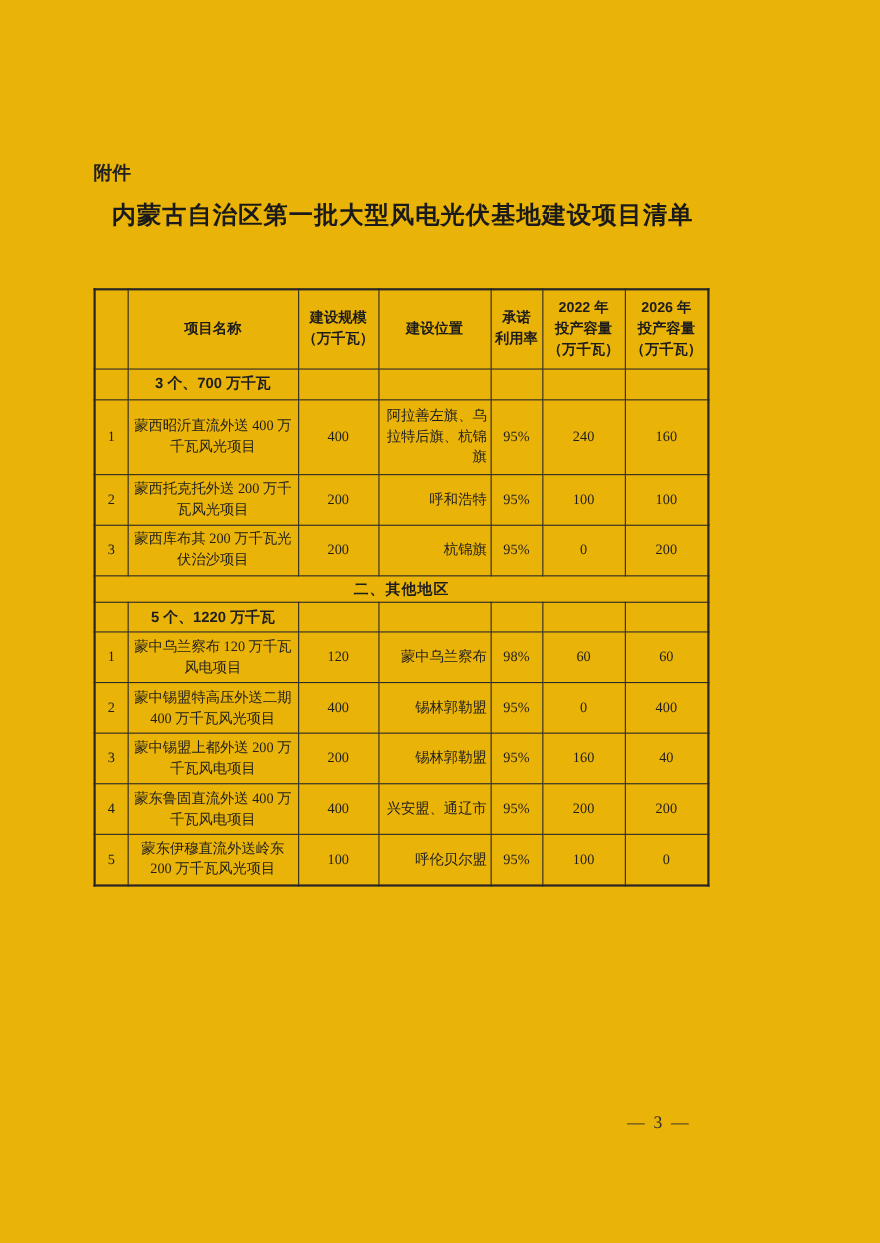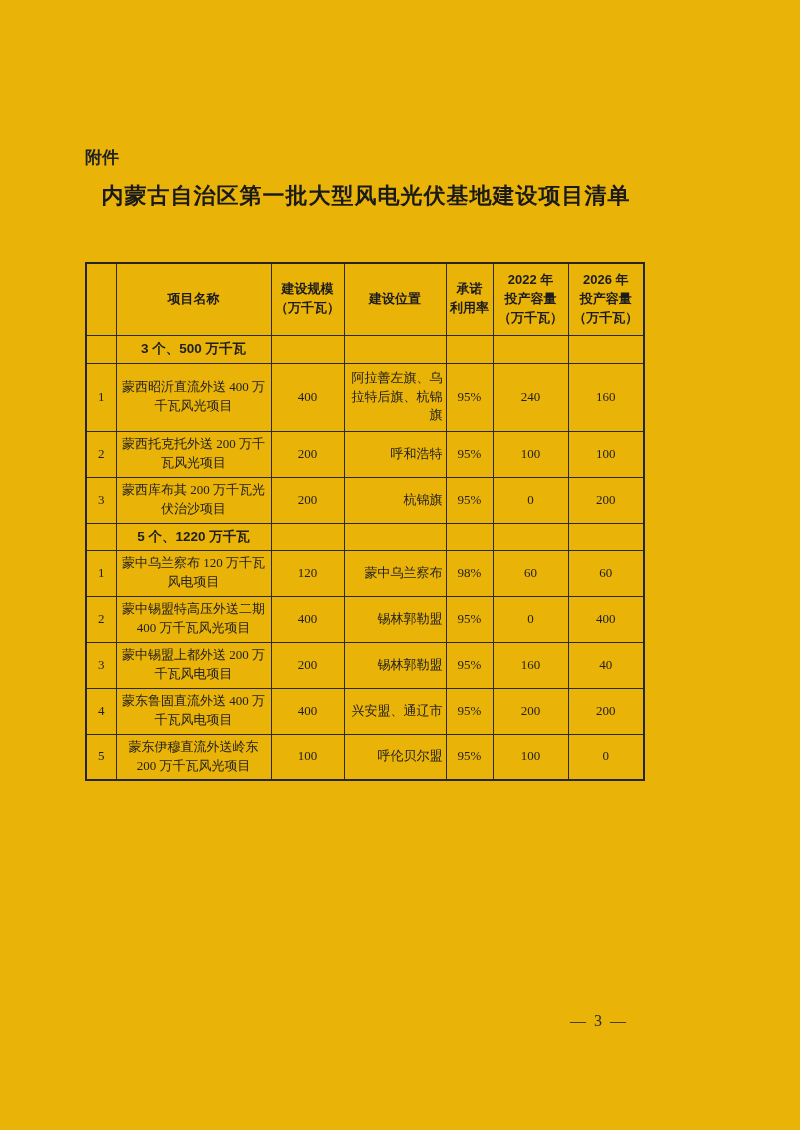--- a/index.html
+++ b/index.html
@@ -121,21 +121,21 @@
 （万千瓦）</th>
         <th class="colhead">2026 年
 投产容量
 （万千瓦）</th>
       </tr>
     </thead>
     <tbody>
 
       <tr class="subtotal-row" style="height:28px">
         <td></td>
-        <td>3 个、500 万千瓦</td>
+        <td>3 个、700 万千瓦</td>
         <td></td>
         <td></td>
         <td></td>
         <td></td>
         <td></td>
       </tr>
       <tr style="height:68px">
         <td class="cell-center">1</td>
         <td class="cell-name">蒙西昭沂直流外送 400 万千瓦风光项目</td>
         <td class="cell-center">400</td>
@@ -156,20 +156,23 @@
       <tr style="height:46px">
         <td class="cell-center">3</td>
         <td class="cell-name">蒙西库布其 200 万千瓦光伏治沙项目</td>
         <td class="cell-center">200</td>
         <td class="cell-loc">杭锦旗</td>
         <td class="cell-center">95%</td>
         <td class="cell-center">0</td>
         <td class="cell-center">200</td>
       </tr>
 
+      <tr class="section-row" style="height:24px">
+        <td colspan="7">二、其他地区</td>
+      </tr>
       <tr class="subtotal-row" style="height:27px">
         <td></td>
         <td>5 个、1220 万千瓦</td>
         <td></td>
         <td></td>
         <td></td>
         <td></td>
         <td></td>
       </tr>
       <tr style="height:46px">

